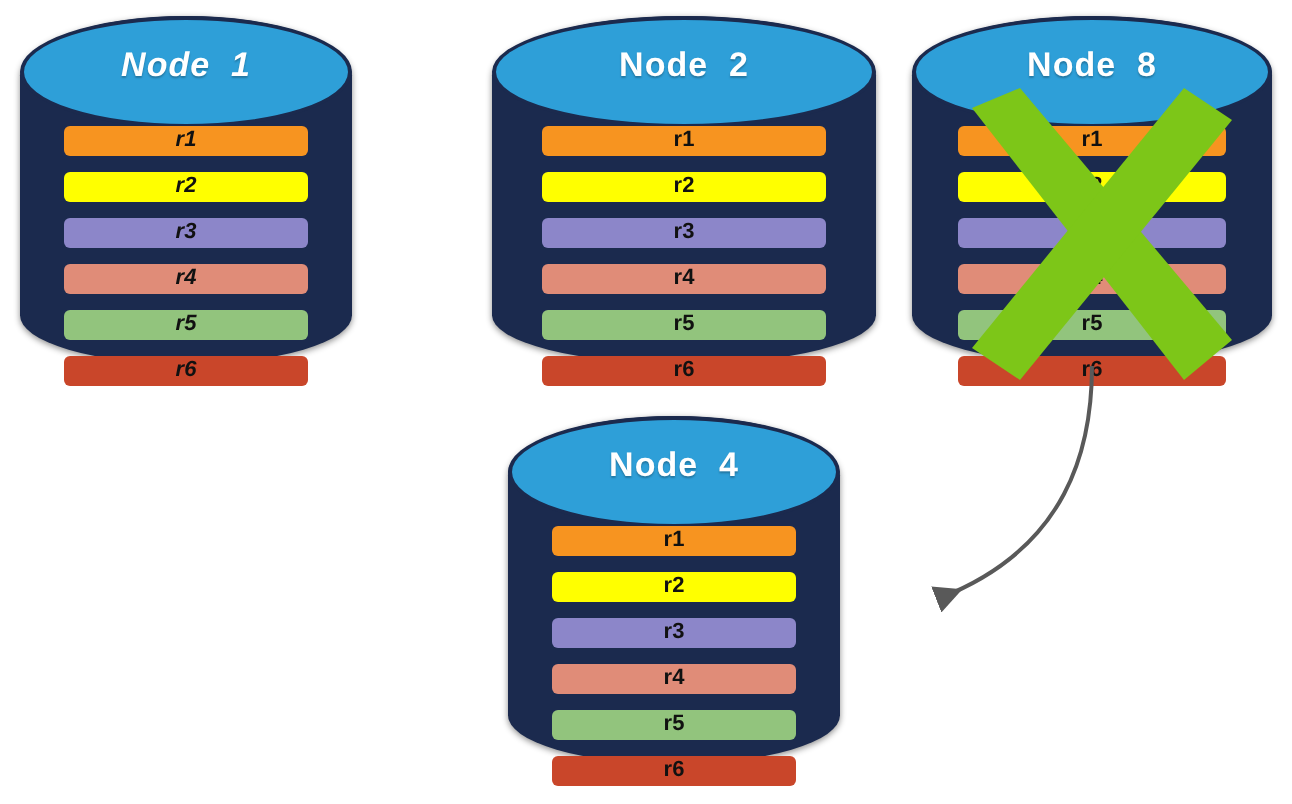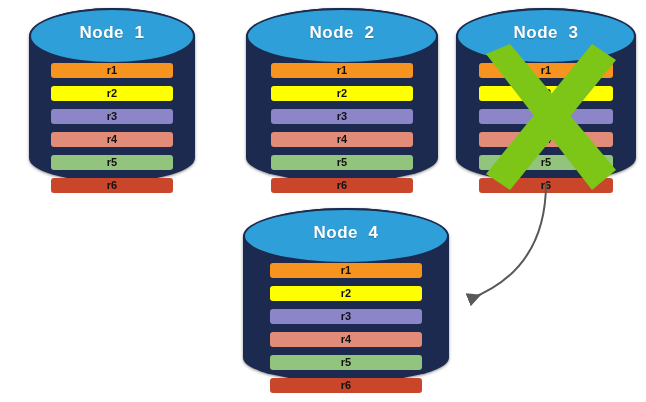--- a/index.html
+++ b/index.html
@@ -89,21 +89,21 @@
     width: 646px;
     height: 402px;
     pointer-events: none;
   }
 </style>
 </head>
 <body>
 
 <div id="canvas">
 
-  <div class="node" style="left:29px; top:8px; width:166px; height:174px;">
+  <div class="node" style="left:10px; top:8px; width:166px; height:174px;font-style:italic;">
     <div class="node-body"></div>
     <div class="node-top"></div>
     <div class="node-title">Node  1</div>
     <div class="rows">
       <div class="row" style="background:#f79420;">r1</div>
       <div class="row" style="background:#ffff00;">r2</div>
       <div class="row" style="background:#8c86c9;">r3</div>
       <div class="row" style="background:#e08c78;">r4</div>
       <div class="row" style="background:#92c47d;">r5</div>
       <div class="row" style="background:#c9462a;">r6</div>
@@ -120,41 +120,41 @@
       <div class="row" style="background:#8c86c9;">r3</div>
       <div class="row" style="background:#e08c78;">r4</div>
       <div class="row" style="background:#92c47d;">r5</div>
       <div class="row" style="background:#c9462a;">r6</div>
     </div>
   </div>
 
   <div class="node" style="left:456px; top:8px; width:180px; height:174px;">
     <div class="node-body"></div>
     <div class="node-top"></div>
-    <div class="node-title">Node  3</div>
+    <div class="node-title">Node  8</div>
     <div class="rows">
       <div class="row" style="background:#f79420;">r1</div>
       <div class="row" style="background:#ffff00;">r2</div>
       <div class="row" style="background:#8c86c9;">r3</div>
       <div class="row" style="background:#e08c78;">r4</div>
       <div class="row" style="background:#92c47d;">r5</div>
       <div class="row" style="background:#c9462a;">r6</div>
     </div>
   </div>
 
   <div class="fail-x" style="left:486px; top:44px;">
     <svg width="130" height="146" viewBox="0 0 130 146">
       <g fill="#7dc618">
         <polygon points="0,10 24,0 130,126 106,146"></polygon>
         <polygon points="106,0 130,16 24,146 0,130"></polygon>
       </g>
     </svg>
   </div>
 
-  <div class="node" style="left:243px; top:208px; width:166px; height:174px;padding-left:40px;">
+  <div class="node" style="left:254px; top:208px; width:166px; height:174px;">
     <div class="node-body"></div>
     <div class="node-top"></div>
     <div class="node-title">Node  4</div>
     <div class="rows">
       <div class="row" style="background:#f79420;">r1</div>
       <div class="row" style="background:#ffff00;">r2</div>
       <div class="row" style="background:#8c86c9;">r3</div>
       <div class="row" style="background:#e08c78;">r4</div>
       <div class="row" style="background:#92c47d;">r5</div>
       <div class="row" style="background:#c9462a;">r6</div>

